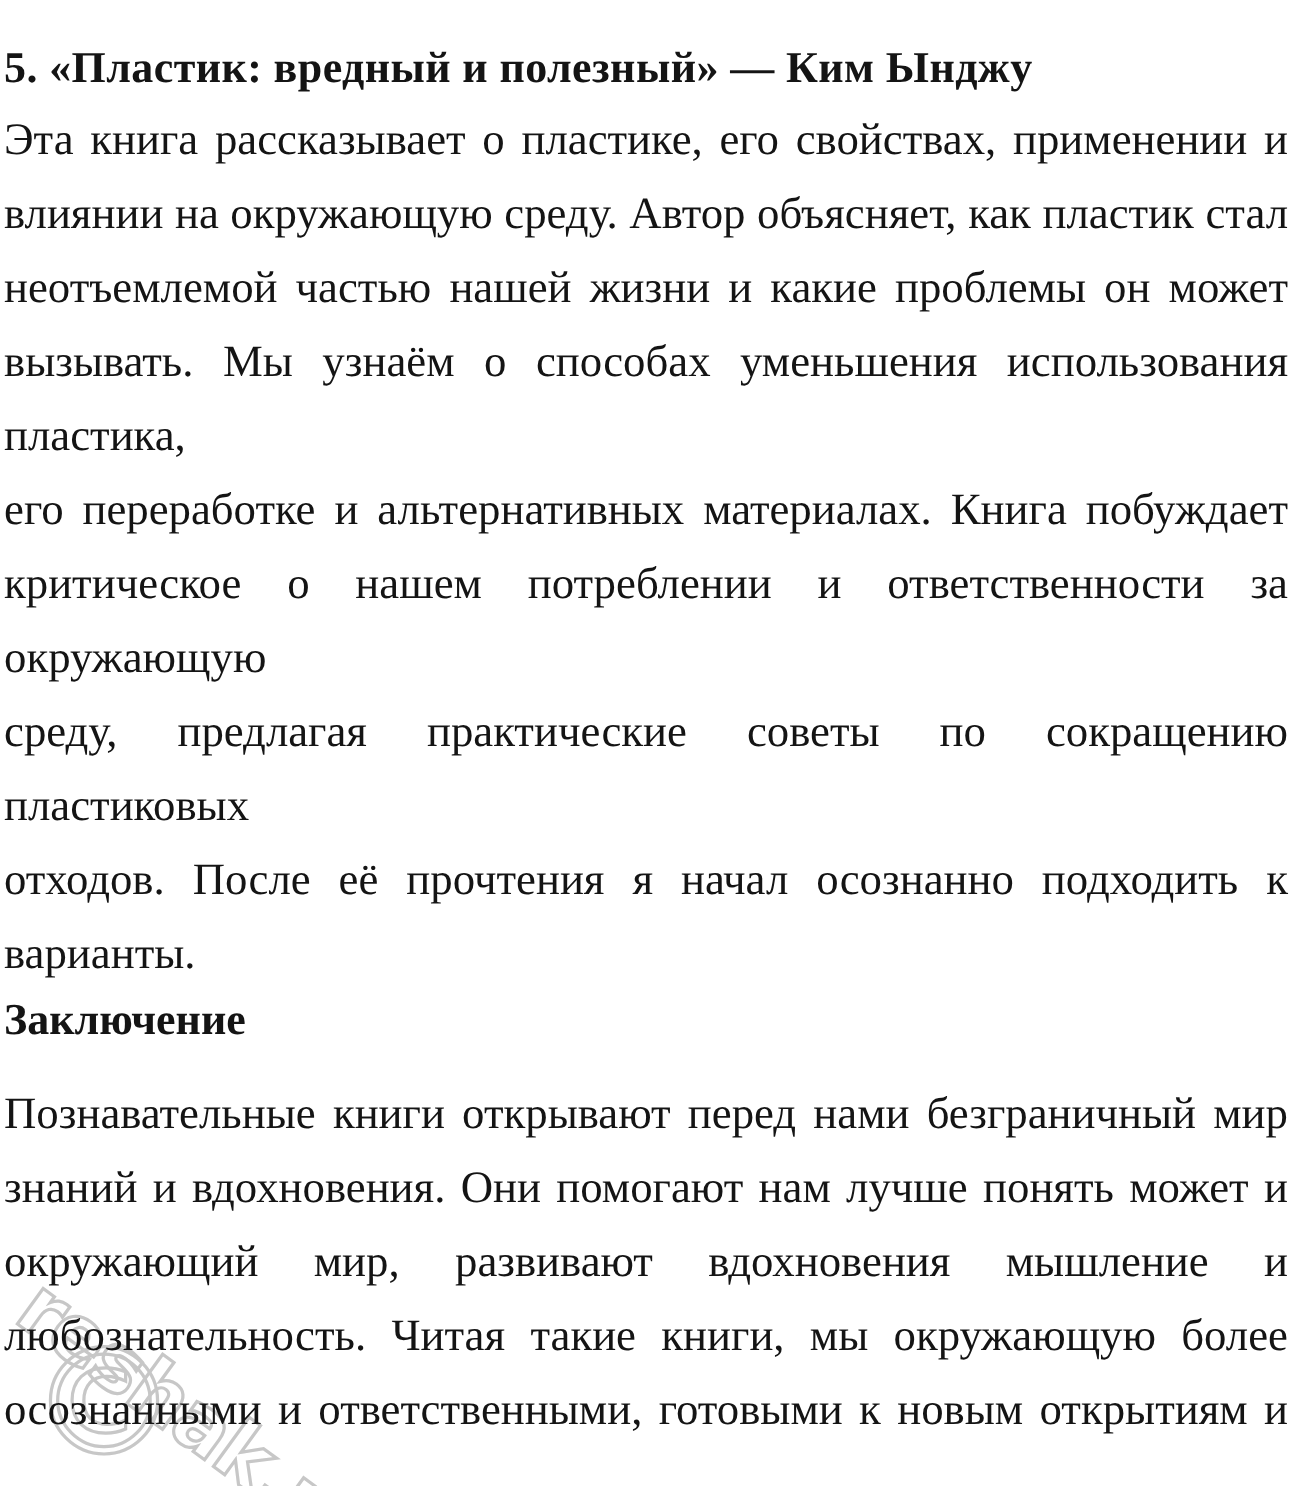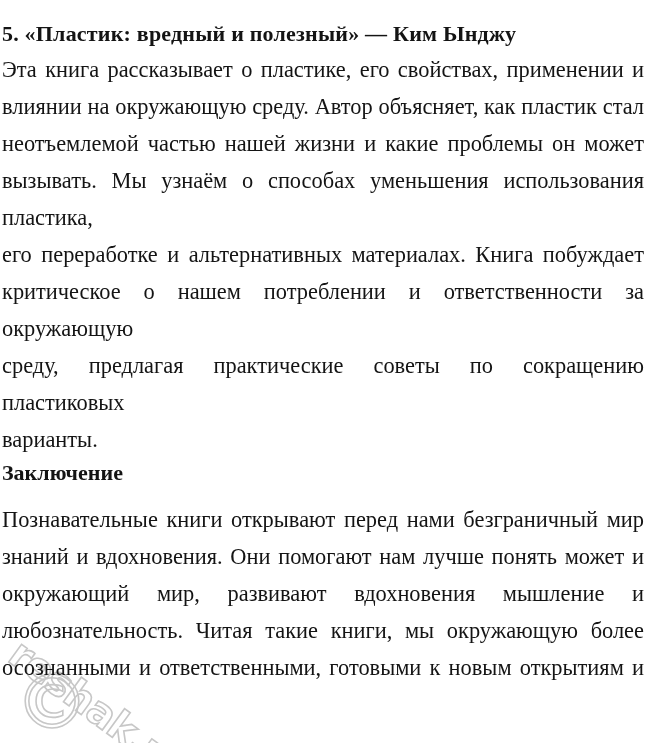--- a/index.html
+++ b/index.html
@@ -66,20 +66,21 @@
   <div class="doc-title">5. «Пластик: вредный и полезный» — Ким Ынджу</div>
 
   <div class="para para-review">
     <div class="line">Эта книга рассказывает о пластике, его свойствах, применении и</div>
     <div class="line">влиянии на окружающую среду. Автор объясняет, как пластик стал</div>
     <div class="line">неотъемлемой частью нашей жизни и какие проблемы он может</div>
     <div class="line">вызывать. Мы узнаём о способах уменьшения использования пластика,</div>
     <div class="line">его переработке и альтернативных материалах. Книга побуждает</div>
     <div class="line">критическое о нашем потреблении и ответственности за окружающую</div>
     <div class="line">среду, предлагая практические советы по сокращению пластиковых</div>
+    <div class="line">отходов. После её прочтения я начал осознанно подходить к</div>
     <div class="line last">варианты.</div>
   </div>
 
   <div class="section-heading">Заключение</div>
 
   <div class="para para-conclusion">
     <div class="line">Познавательные книги открывают перед нами безграничный мир</div>
     <div class="line">знаний и вдохновения. Они помогают нам лучше понять может и</div>
     <div class="line">окружающий мир, развивают вдохновения мышление и</div>
     <div class="line">любознательность. Читая такие книги, мы окружающую более</div>

